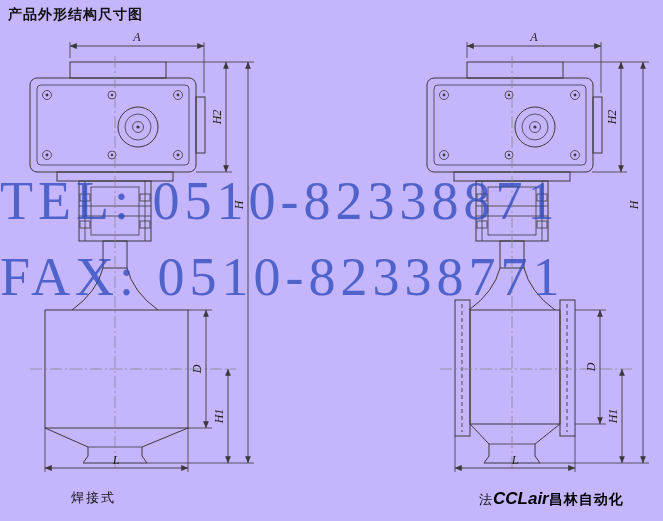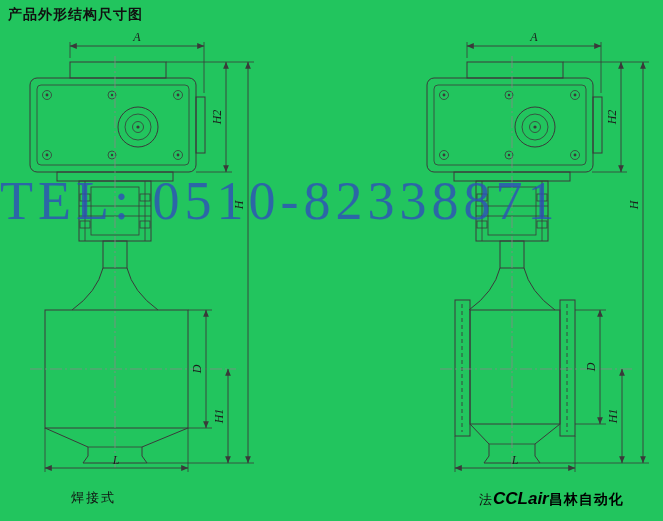--- a/index.html
+++ b/index.html
@@ -1,16 +1,16 @@
 <!DOCTYPE html>
 <html><head>
 <meta charset="utf-8">
 <style>
   html,body{margin:0;padding:0;background:#e8e8e8;}
-  .page{position:relative;width:663px;height:521px;background:#22c55e;overflow:hidden;
+  .page{position:relative;width:663px;height:521px;background:#c4b5fd;overflow:hidden;
         font-family:"Liberation Sans",sans-serif;}
   .title{position:absolute;left:8px;top:6px;font-size:14px;font-weight:bold;color:#111;
          letter-spacing:1px;}
   .watermark{position:absolute;left:0;width:663px;white-space:nowrap;
              font-family:"Liberation Serif",serif;font-size:54px;letter-spacing:5px;
              color:rgba(47,76,188,0.78);z-index:5;pointer-events:none;}
   .wm-tel{top:170px;}
   .wm-fax{top:246px;}
   svg.drawing{position:absolute;left:0;top:0;z-index:2;}
   .ln{stroke:#3a3a3a;stroke-width:1;fill:none;}
@@ -169,20 +169,21 @@
       <text class="dimtext" x="534" y="41" text-anchor="middle">A</text>
       <text class="dimtext" x="616" y="117" text-anchor="middle" transform="rotate(-90 616 117)">H2</text>
       <text class="dimtext" x="638" y="205" text-anchor="middle" transform="rotate(-90 638 205)">H</text>
       <text class="dimtext" x="595" y="367" text-anchor="middle" transform="rotate(-90 595 367)">D</text>
       <text class="dimtext" x="617" y="416" text-anchor="middle" transform="rotate(-90 617 416)">H1</text>
       <text class="dimtext" x="515" y="464" text-anchor="middle">L</text>
     </g>
   </svg>
 
   <div class="watermark wm-tel">TEL: 0510-82338871</div>
+  <div class="watermark wm-fax">FAX: 0510-82338771</div>
 
   <div class="caption caption-left">焊接式</div>
 
   <div class="caption caption-right">
     <span>法</span>
     <span class="logo-brand">CCLair</span>
     <span class="logo-company">昌林自动化</span>
   </div>
 
 </div>

